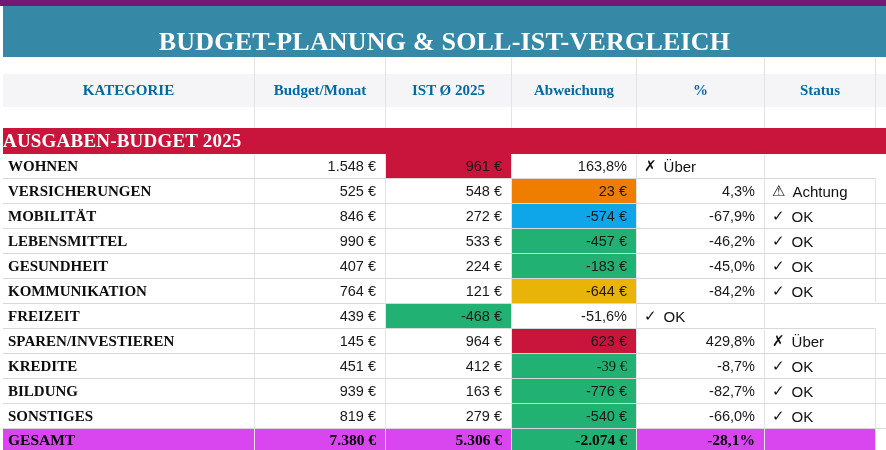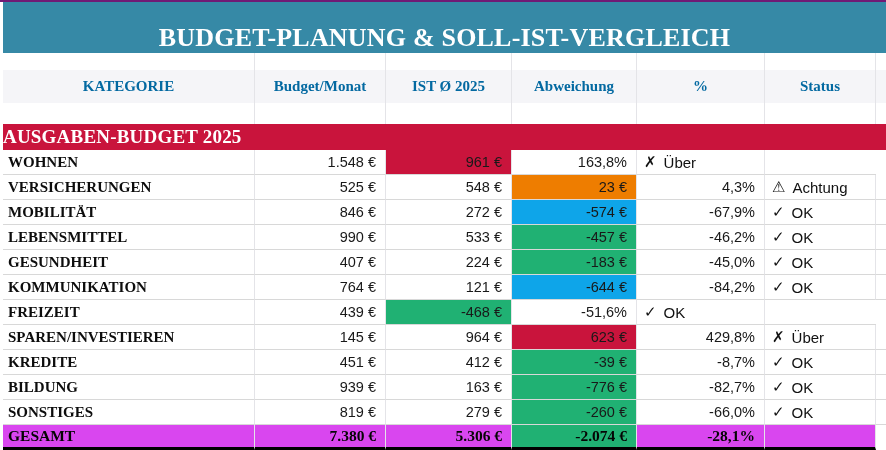--- a/index.html
+++ b/index.html
@@ -1,20 +1,20 @@
 <!DOCTYPE html>
 <html><head>
 <meta charset="utf-8">
 <style>
   html,body{margin:0;padding:0;background:#ffffff;}
   .sheet{
     position:relative;
     width:886px;height:450px;
     background:#ffffff;
-    border-top:2px solid #701a75;
+    border-top:6px solid #701a75;
     box-sizing:border-box;
     overflow:hidden;
     font-family:"Liberation Sans", sans-serif;
     color:#141414;
   }
   
   .titlebar{
     height:51px;margin-left:3px;
     background:#3689A6;
     display:flex;align-items:flex-end;justify-content:center;
@@ -188,21 +188,21 @@
         <span class="sicon">✓</span>
         <span>OK</span>
       </div>
     <div class="td sliver"></div>
   </div>
 
   <div class="gridrow tr">
     <div class="td cat">KOMMUNIKATION</div>
     <div class="td num">764 €</div>
     <div class="td num">121 €</div>
-    <div class="td num" style="background: #0ea5e9;">-644 €</div>
+    <div class="td num" style="background: #eab308;">-644 €</div>
     <div class="td num">-84,2%</div>
     <div class="td status">
         <span class="sicon">✓</span>
         <span>OK</span>
       </div>
     <div class="td sliver"></div>
   </div>
 
   <div class="gridrow tr">
     <div class="td cat">FREIZEIT</div>
@@ -226,21 +226,21 @@
         <span class="sicon">✗</span>
         <span>Über</span>
       </div>
     <div class="td sliver"></div>
   </div>
 
   <div class="gridrow tr">
     <div class="td cat">KREDITE</div>
     <div class="td num">451 €</div>
     <div class="td num">412 €</div>
-    <div class="td num" style="background: rgb(32, 177, 115);">-39 €</div>
+    <div class="td num" style="background: rgb(32, 177, 115); font-family: Liberation Serif, serif;">-39 €</div>
     <div class="td num">-8,7%</div>
     <div class="td status">
         <span class="sicon">✓</span>
         <span>OK</span>
       </div>
     <div class="td sliver"></div>
   </div>
 
   <div class="gridrow tr">
     <div class="td cat">BILDUNG</div>
@@ -252,21 +252,21 @@
         <span class="sicon">✓</span>
         <span>OK</span>
       </div>
     <div class="td sliver"></div>
   </div>
 
   <div class="gridrow tr">
     <div class="td cat">SONSTIGES</div>
     <div class="td num">819 €</div>
     <div class="td num">279 €</div>
-    <div class="td num" style="background: rgb(32, 177, 115);">-260 €</div>
+    <div class="td num" style="background: rgb(32, 177, 115);">-540 €</div>
     <div class="td num">-66,0%</div>
     <div class="td status">
         <span class="sicon">✓</span>
         <span>OK</span>
       </div>
     <div class="td sliver"></div>
   </div>
 
   <div class="gridrow totalrow">
     <div class="td cat">GESAMT</div>

